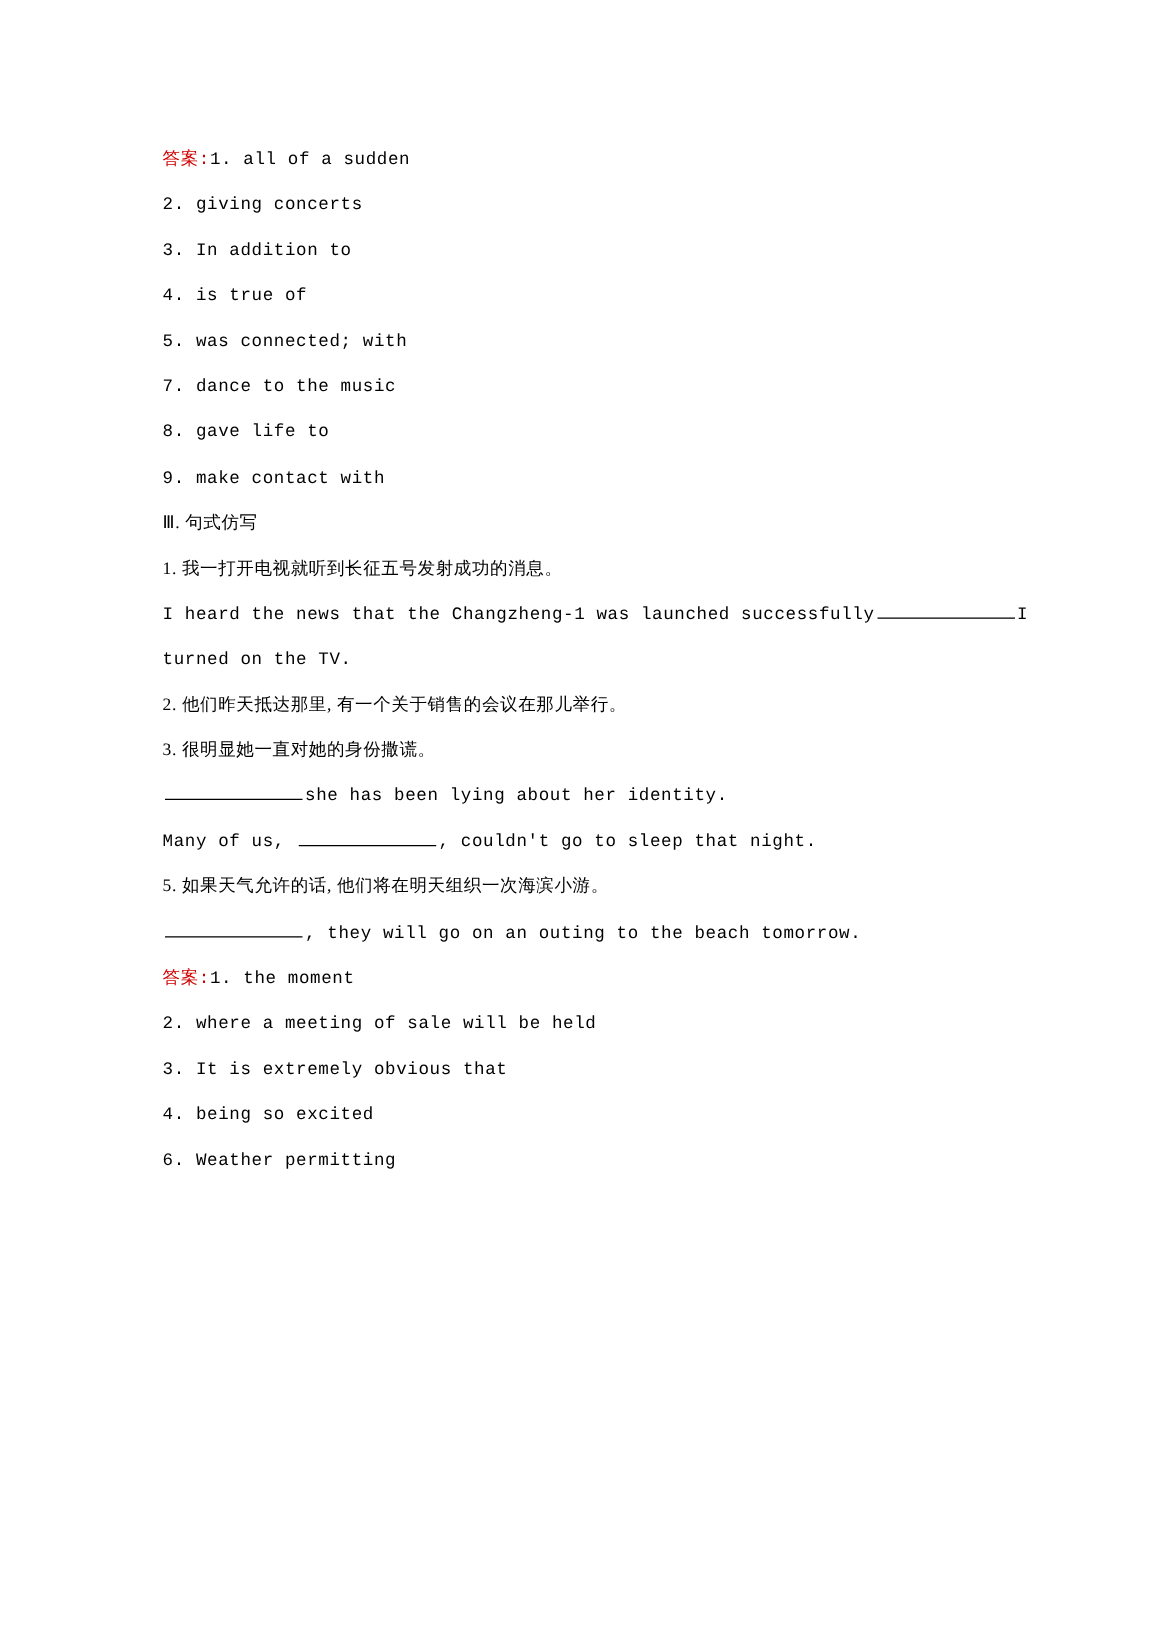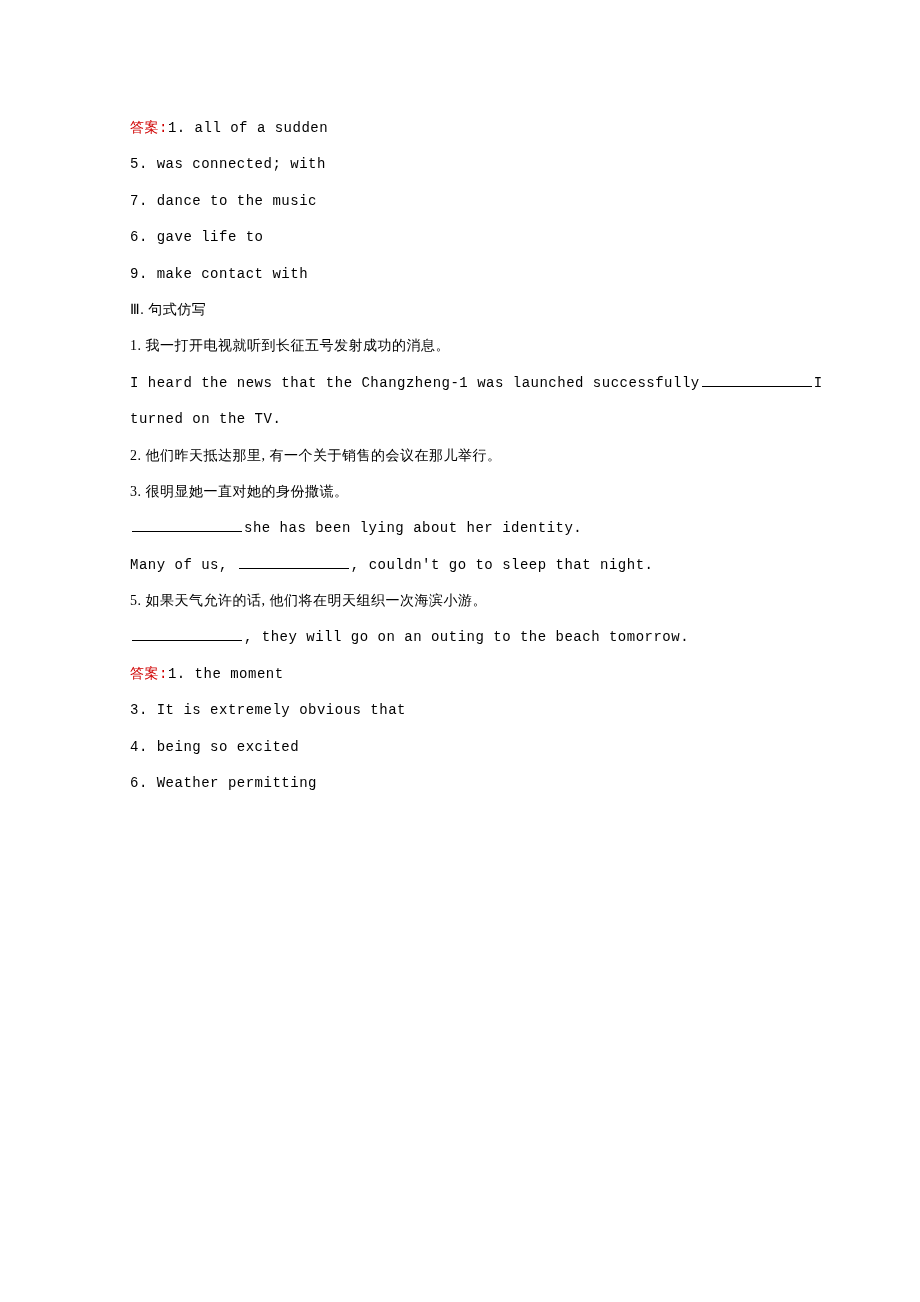--- a/index.html
+++ b/index.html
@@ -38,23 +38,26 @@
   }
 </style>
 </head>
 <body>
 
 <div class="page">
 
   <div class="line mono">
     <span class="answer-label">答案:</span><span>1. all of a sudden</span>
   </div>
+  <div class="line mono">2. giving concerts</div>
+  <div class="line mono">3. In addition to</div>
+  <div class="line mono">4. is true of</div>
   <div class="line mono">5. was connected; with</div>
   <div class="line mono">7. dance to the music</div>
-  <div class="line mono">6. gave life to</div>
+  <div class="line mono">8. gave life to</div>
   <div class="line mono">9. make contact with</div>
 
   <div class="line">Ⅲ. 句式仿写</div>
 
   <div class="line">1. 我一打开电视就听到长征五号发射成功的消息。</div>
   <div class="line mono">
     <span>I heard the news that the Changzheng-1 was launched successfully</span><span class="blank"></span><span>I</span>
   </div>
   <div class="line mono">turned on the TV.</div>
 
@@ -70,17 +73,18 @@
   </div>
 
   <div class="line">5. 如果天气允许的话, 他们将在明天组织一次海滨小游。</div>
   <div class="line mono">
     <span class="blank"></span><span>, they will go on an outing to the beach tomorrow.</span>
   </div>
 
   <div class="line mono">
     <span class="answer-label">答案:</span><span>1. the moment</span>
   </div>
+  <div class="line mono">2. where a meeting of sale will be held</div>
   <div class="line mono">3. It is extremely obvious that</div>
   <div class="line mono">4. being so excited</div>
   <div class="line mono">6. Weather permitting</div>
 
 </div>
 
 </body></html>

